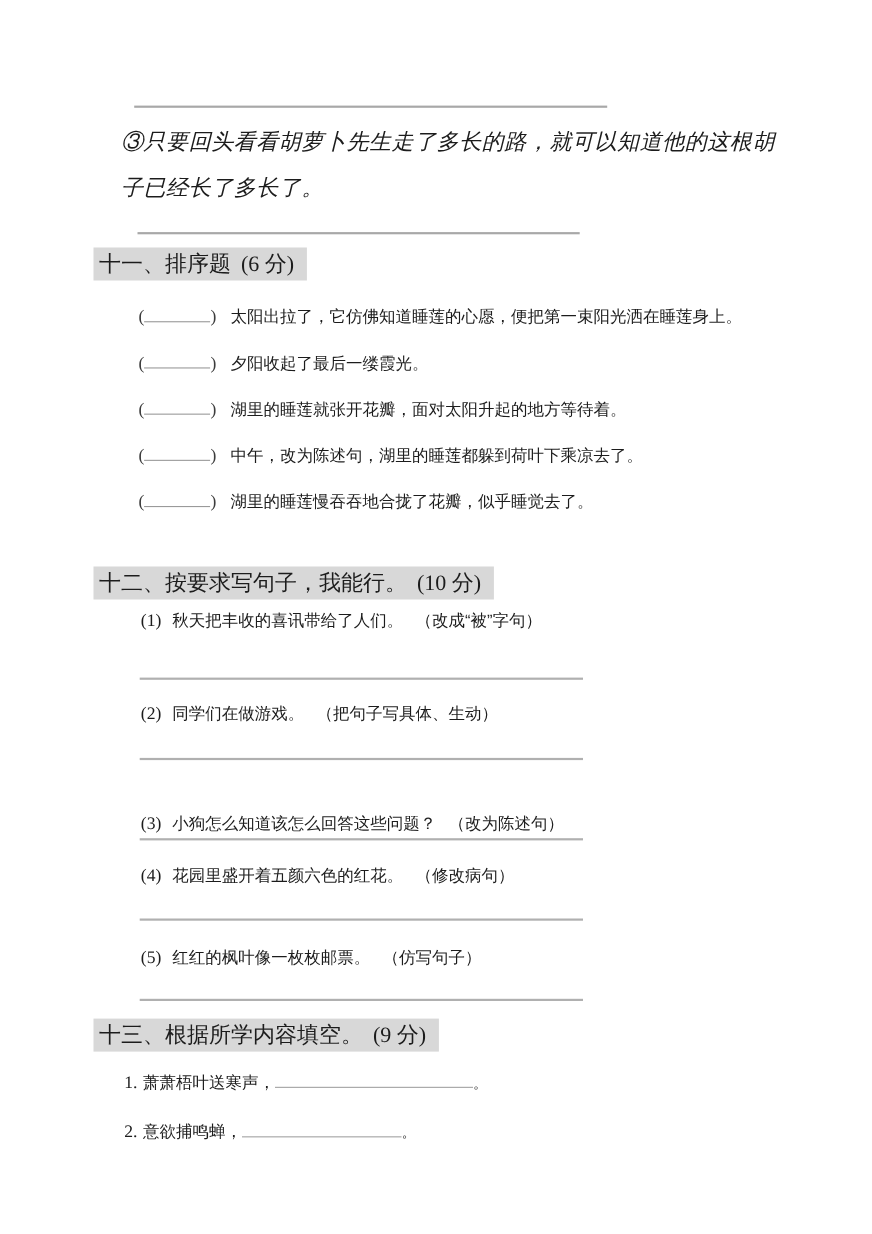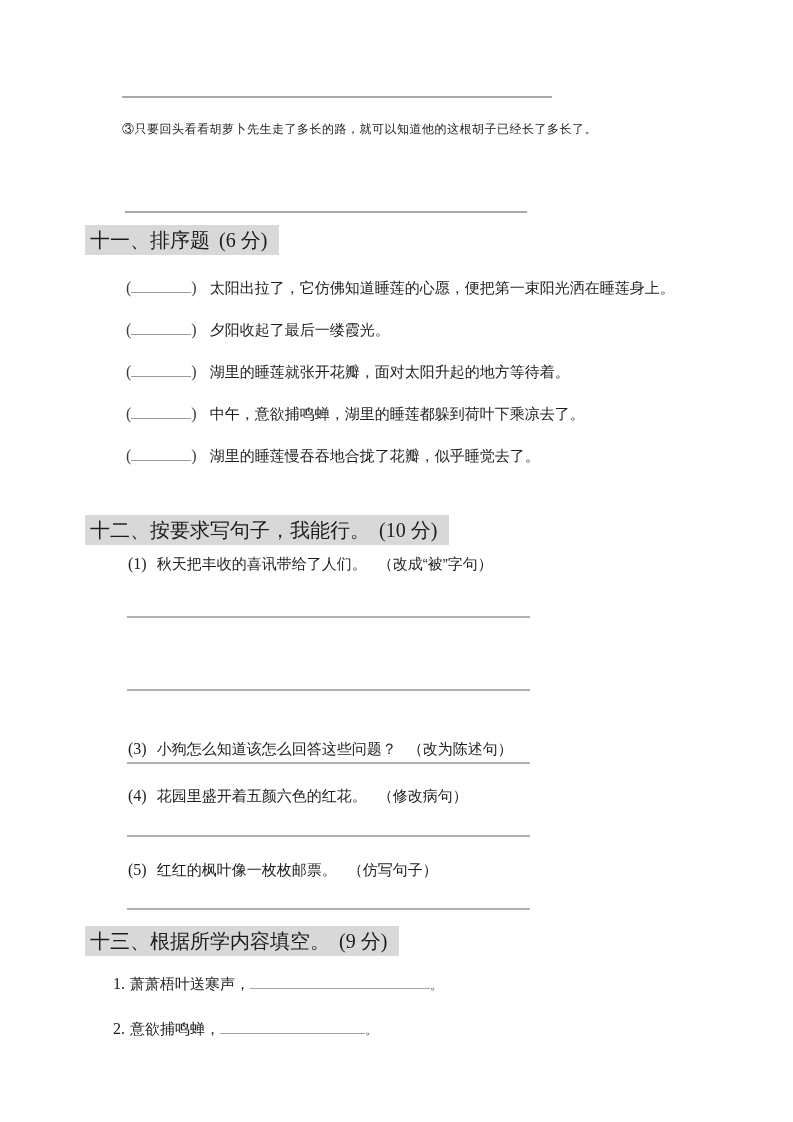--- a/index.html
+++ b/index.html
@@ -14,25 +14,26 @@
     overflow: hidden;
   }
   .rule {
     position: absolute;
     height: 0;
     border-top: 2px solid #a8a8a8;
   }
   .para {
     position: absolute;
     top: 108px;
-    left: 122px;
+    left: 110px;
     width: 602px;
-    font-size: 12px;
+    font-size: 20px;
     line-height: 42px;
     letter-spacing: 0.5px;
+    font-style: italic;
   }
   .sec-head {
     position: absolute;
     background: #d8d8d8;
     font-weight: normal;
     font-size: 20px;
     line-height: 24px;
     padding: 3px 12px 3px 5px;
     white-space: nowrap;
   }
@@ -116,35 +117,38 @@
   <div class="seq-item" style="top:279px;">
     <span class="paren">(</span><span class="blank60"></span><span class="paren">)</span><span class="txt">太阳出拉了，它仿佛知道睡莲的心愿，便把第一束阳光洒在睡莲身上。</span>
   </div>
   <div class="seq-item" style="top:321px;">
     <span class="paren">(</span><span class="blank60"></span><span class="paren">)</span><span class="txt">夕阳收起了最后一缕霞光。</span>
   </div>
   <div class="seq-item" style="top:363px;">
     <span class="paren">(</span><span class="blank60"></span><span class="paren">)</span><span class="txt">湖里的睡莲就张开花瓣，面对太阳升起的地方等待着。</span>
   </div>
   <div class="seq-item" style="top:405px;">
-    <span class="paren">(</span><span class="blank60"></span><span class="paren">)</span><span class="txt">中午，意欲捕鸣蝉，湖里的睡莲都躲到荷叶下乘凉去了。</span>
+    <span class="paren">(</span><span class="blank60"></span><span class="paren">)</span><span class="txt">中午，改为陈述句，湖里的睡莲都躲到荷叶下乘凉去了。</span>
   </div>
   <div class="seq-item" style="top:447px;">
     <span class="paren">(</span><span class="blank60"></span><span class="paren">)</span><span class="txt">湖里的睡莲慢吞吞地合拢了花瓣，似乎睡觉去了。</span>
   </div>
 
   <div class="sec-head" style="top:515px; left:85px;">
     <span>十二、按要求写句子，我能行。</span><span class="score">(10 分)</span>
   </div>
 
   <div class="q-item" style="top:555px;">
     <span class="num">(1)</span><span>秋天把丰收的喜讯带给了人们。</span><span class="hint">（改成“被”字句）</span>
   </div>
   <div class="ans-line" style="top:616px;"></div>
 
+  <div class="q-item" style="top:640px;">
+    <span class="num">(2)</span><span>同学们在做游戏。</span><span class="hint">（把句子写具体、生动）</span>
+  </div>
   <div class="ans-line" style="top:689px;"></div>
 
   <div class="q-item" style="top:714px;margin-top:26px;">
     <span class="num">(3)</span><span>小狗怎么知道该怎么回答这些问题？</span><span class="hint">（改为陈述句）</span>
   </div>
   <div class="ans-line" style="top:762px;"></div>
 
   <div class="q-item" style="top:787px;">
     <span class="num">(4)</span><span>花园里盛开着五颜六色的红花。</span><span class="hint">（修改病句）</span>
   </div>

